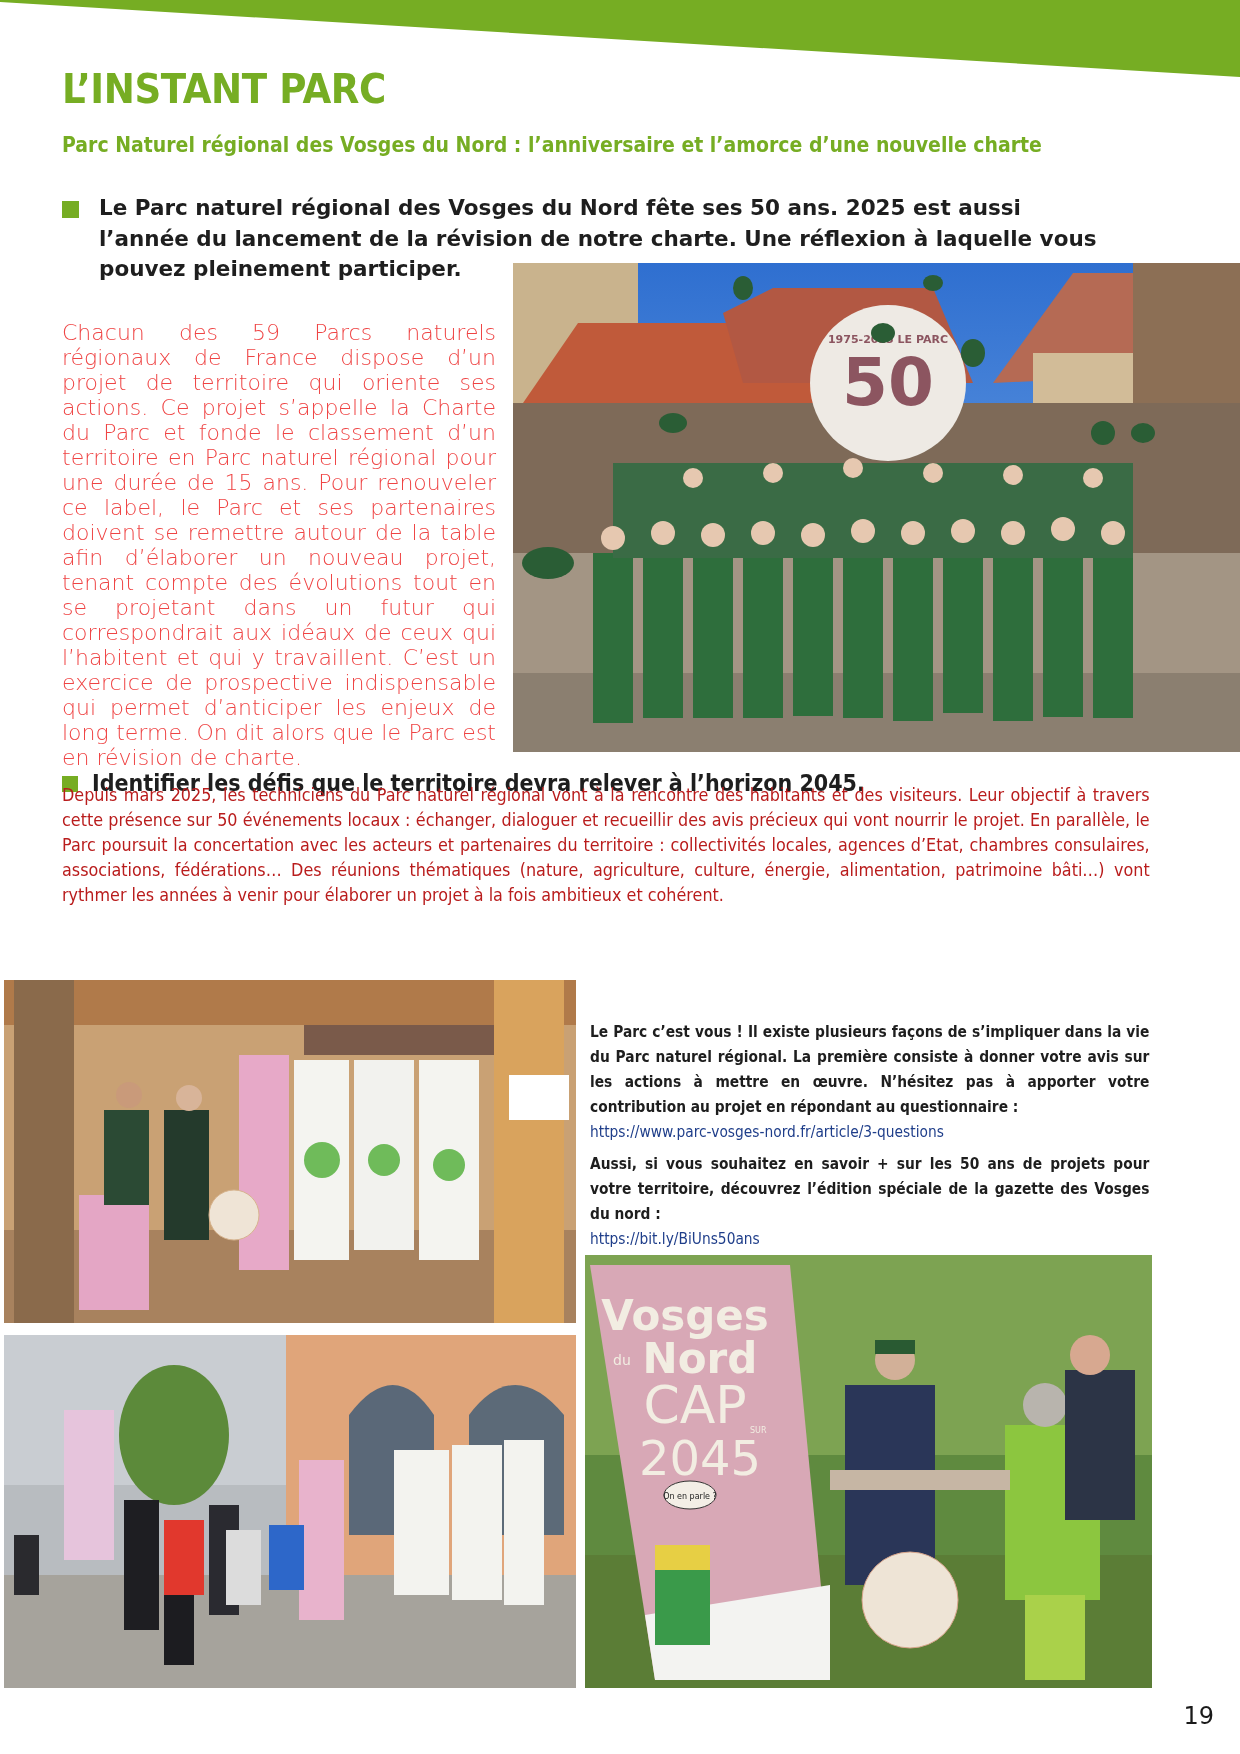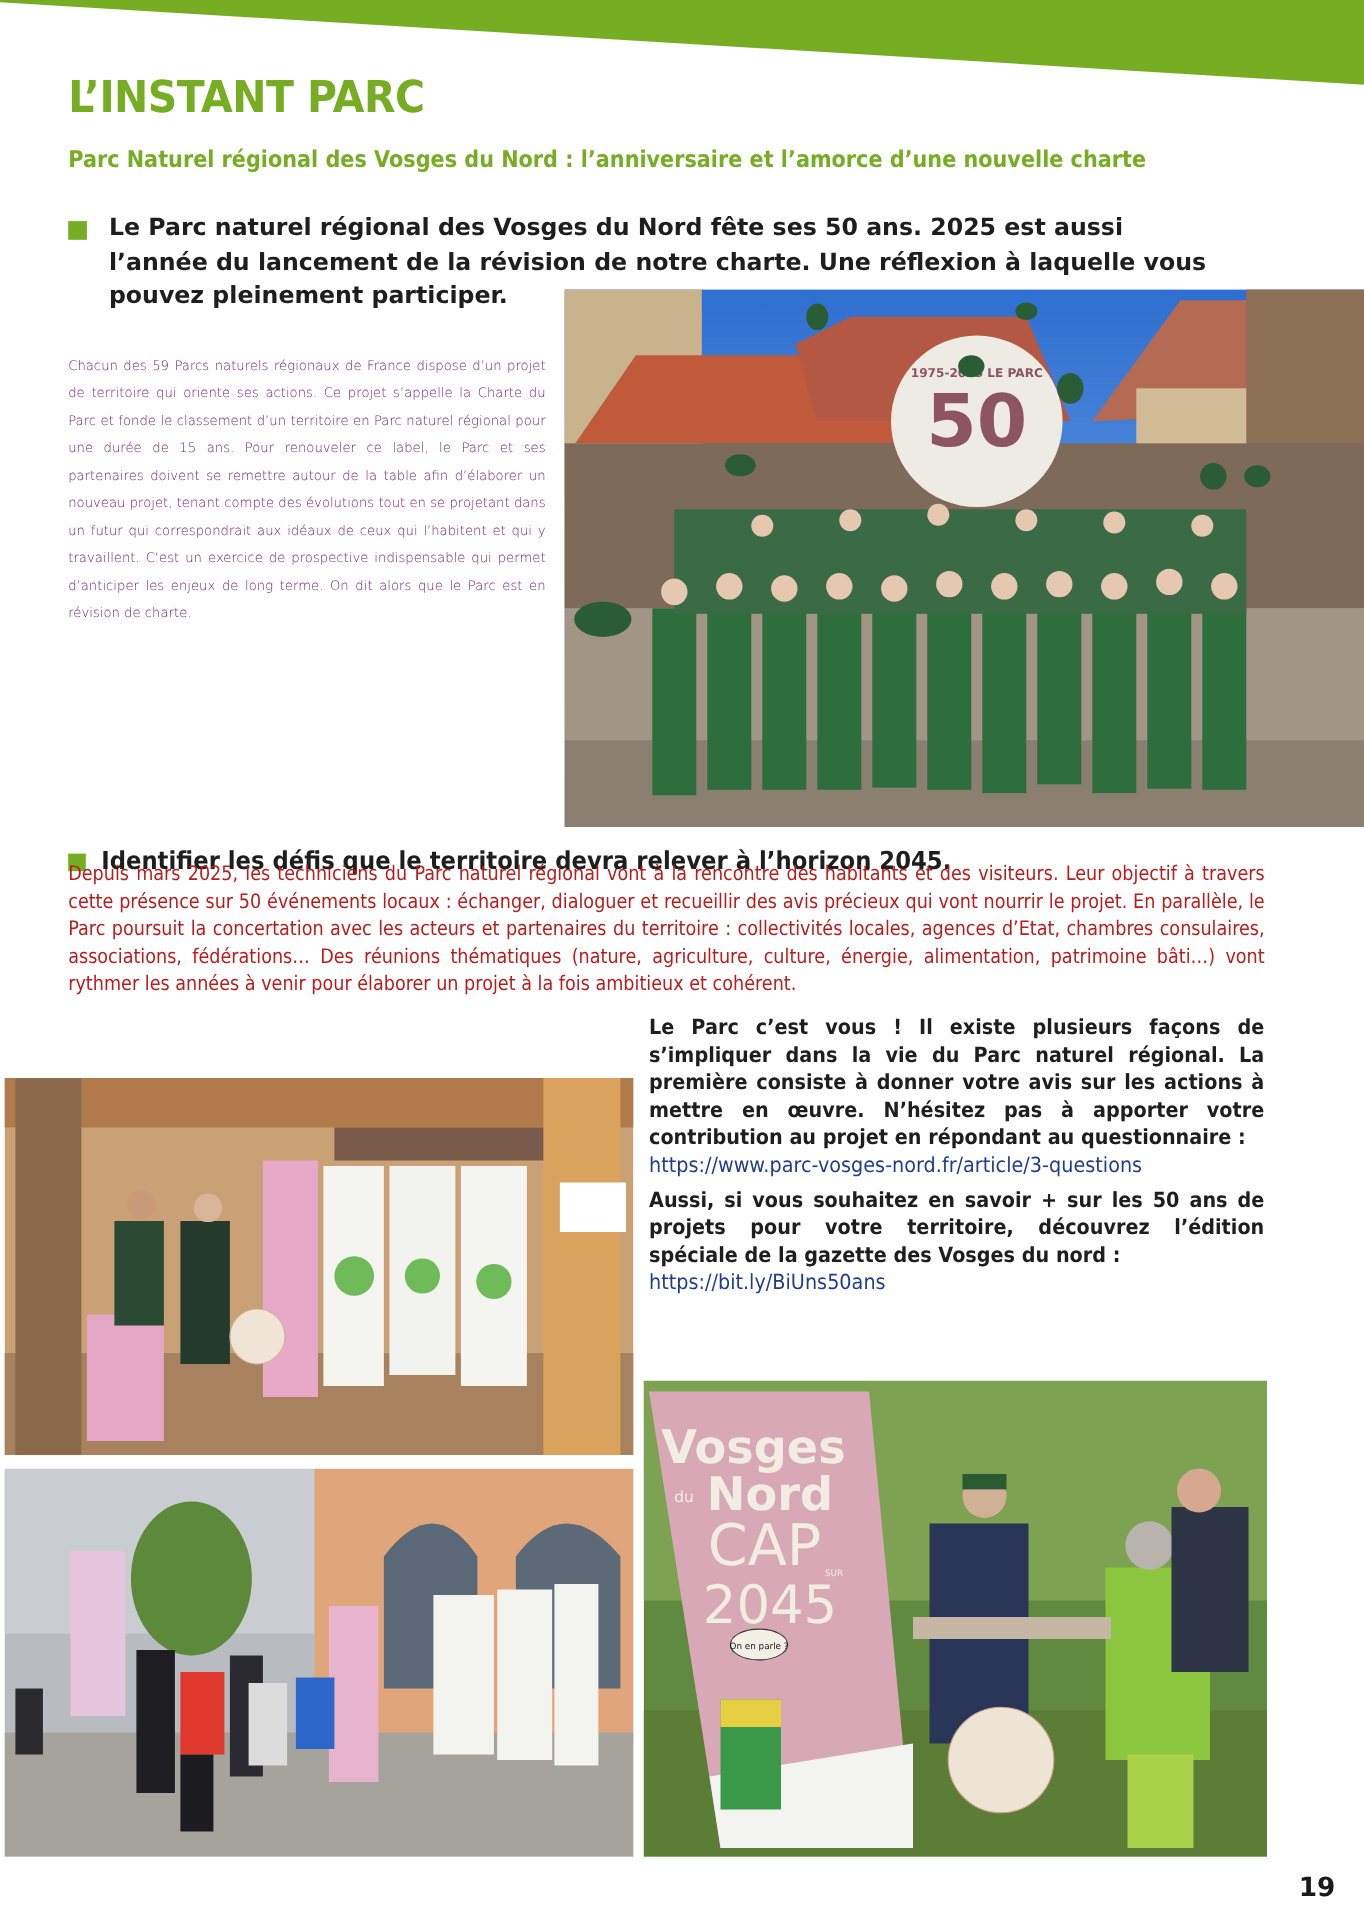--- a/index.html
+++ b/index.html
@@ -27,21 +27,21 @@
   .bullet {
     width: 17px; height: 17px; background: var(--accent); flex: none; margin-top: 8px;
   }
   .lead-text {
     font-weight: bold; font-size: 22.5px; line-height: 30.5px; color: #1e1e1e;
     transform: scaleX(0.93); transform-origin: left top; width: 1140px;
   }
 
   .intro {
     position: absolute; left: 62px; top: 320px; width: 434px;
-    font-size: 12px; line-height: 25px; color: #701a75; text-align: justify;
+    font-size: 22px; line-height: 25px; color: #ef4444; text-align: justify;
     font-weight: 300;
   }
 
   .photo { position: absolute; overflow: hidden; }
 
   .section2 {
     position: absolute; left: 62px; top: 770px; display: flex; gap: 14px; align-items: flex-start;
   }
   .section2 .bullet { margin-top: 6px; width: 16px; height: 16px; }
   .section2-heading {
@@ -49,29 +49,29 @@
     transform: scaleX(0.92); transform-origin: left top; white-space: nowrap;
   }
 
   .body2 {
     position: absolute; left: 62px; top: 782px; width: 1088px;
     font-size: 18.2px; line-height: 25px; color: #b91c1c; text-align: justify;
   }
   .body2 p { transform: scaleX(0.88); transform-origin: left top; width: 1236px; }
 
   .callout {
-    position: absolute; left: 590px; top: 922px; width: 560px;
-    font-weight: bold; font-size: 19px; line-height: 25px; color: #1e1e1e; text-align: justify;
+    position: absolute; left: 590px; top: 1020px; width: 560px;
+    font-weight: bold; font-size: 15px; line-height: 25px; color: #1e1e1e; text-align: justify;
   }
   .callout p { transform: scaleX(0.92); transform-origin: left top; width: 608px; }
   .callout .link { color: #1f3e8a; font-weight: normal; display: block; text-align: left; }
   .callout .para2 { margin-top: 7px; }
 
   .page-number {
-    position: absolute; right: 26px; top: 1702px; font-weight: bold; font-size: 24px; color: #1a1a1a;
+    position: absolute; right: 26px; top: 1702px; font-weight: normal; font-size: 24px; color: #1a1a1a;
   }
 </style>
 </head>
 <body>
 
 <svg class="banner" viewBox="0 0 1240 80" preserveAspectRatio="none">
   <polygon points="0,0 1240,0 1240,77 0,2" fill="#76ad23"></polygon>
 </svg>
 
 <h1 class="page-title">L’INSTANT PARC</h1>

